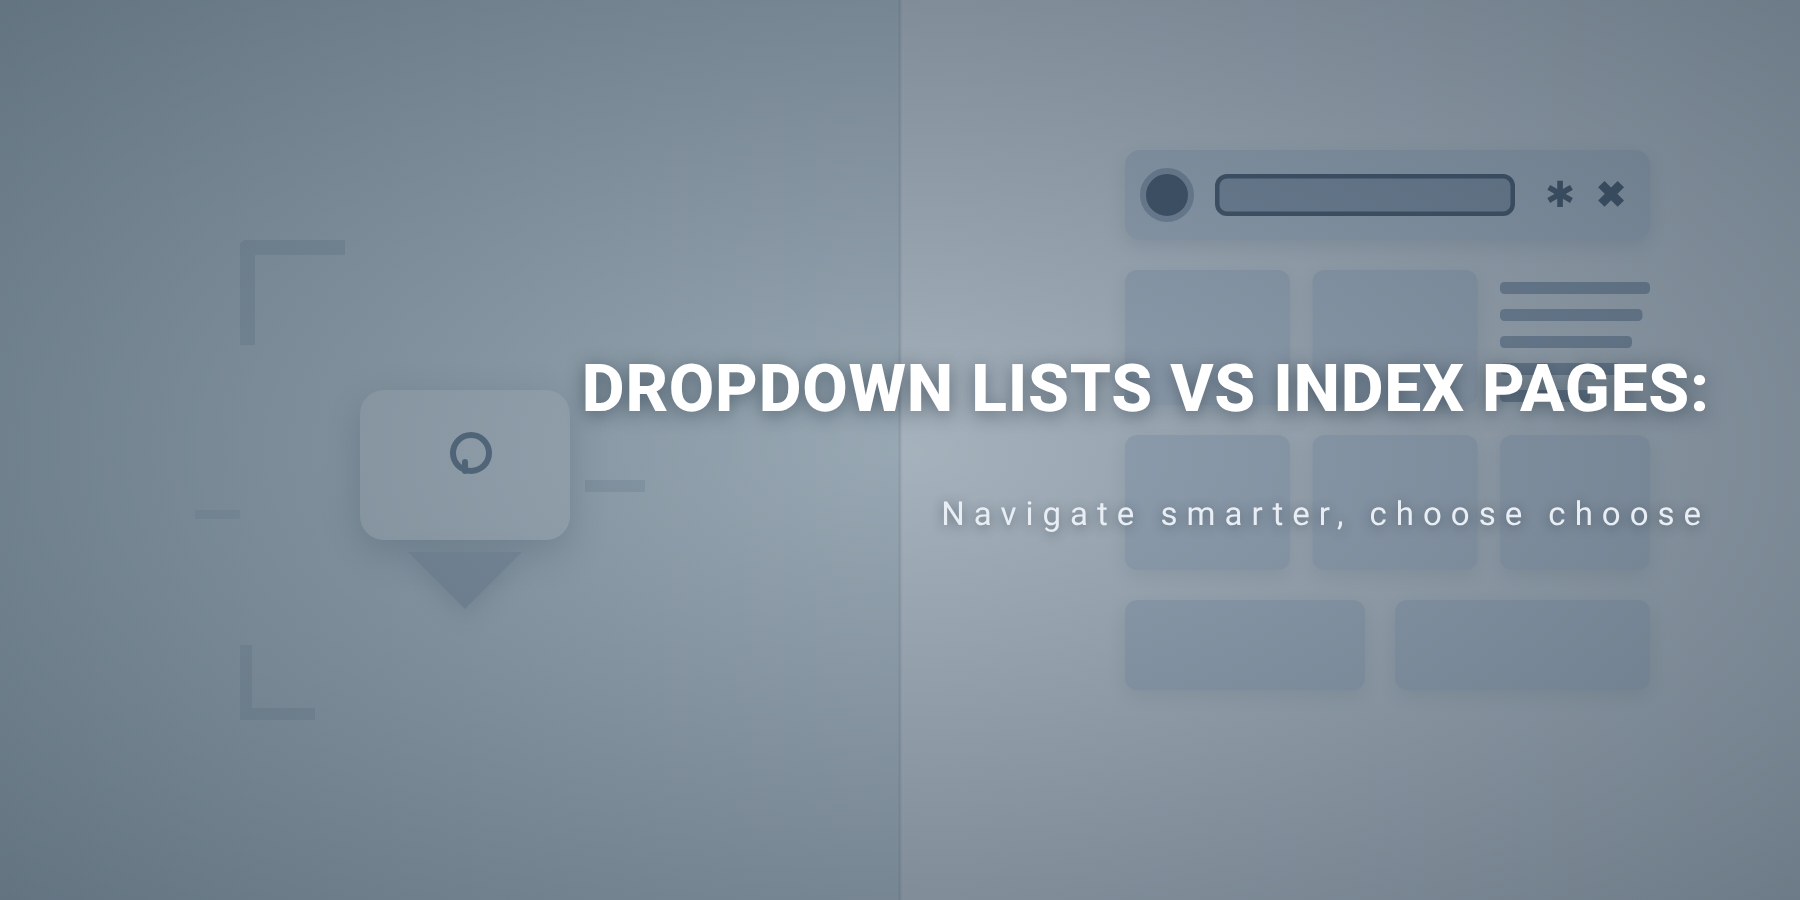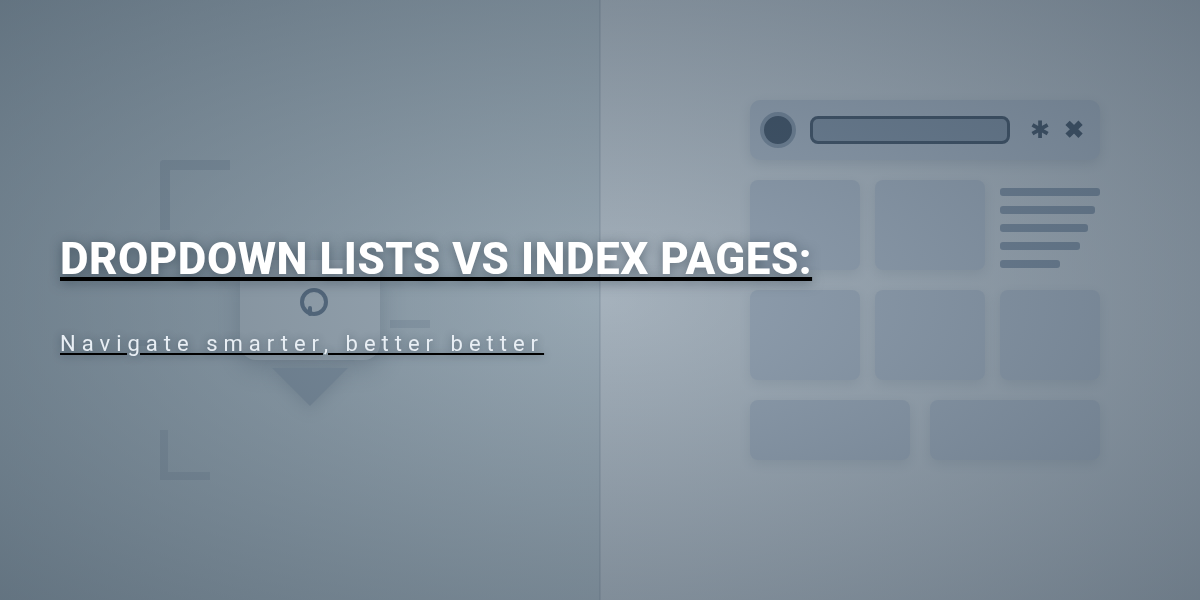--- a/index.html
+++ b/index.html
@@ -244,25 +244,24 @@
     .overlay {
       position: absolute;
       inset: 0;
       background: radial-gradient(ellipse at center, rgba(40,55,70,0.28) 0%, rgba(30,45,60,0.55) 100%);
       pointer-events: none;
     }
     
     .text-wrap {
       position: relative;
       z-index: 2;
-      text-align: left;
+      text-align: right;
       width: 100%;
       padding: 0 60px;
       margin-top: -10px;
-      text-decoration: underline;
     }
     .title {
       color: #ffffff;
       font-weight: 800;
       font-size: 44px;
       line-height: 1.18;
       letter-spacing: 0.5px;
       text-shadow: 0 2px 12px rgba(20,35,50,0.5);
       text-transform: uppercase;
     }
@@ -318,16 +317,16 @@
     </div>
   </div>
 
   <div class="divider"></div>
   <div class="overlay"></div>
 
   <div class="text-wrap">
     <h1 class="title">
       <span>DROPDOWN LISTS VS INDEX PAGES:</span><br>
     </h1>
-    <div class="tagline">Navigate smarter, better better</div>
+    <div class="tagline">Navigate smarter, choose choose</div>
   </div>
 
 </div>
 
 </body></html>

